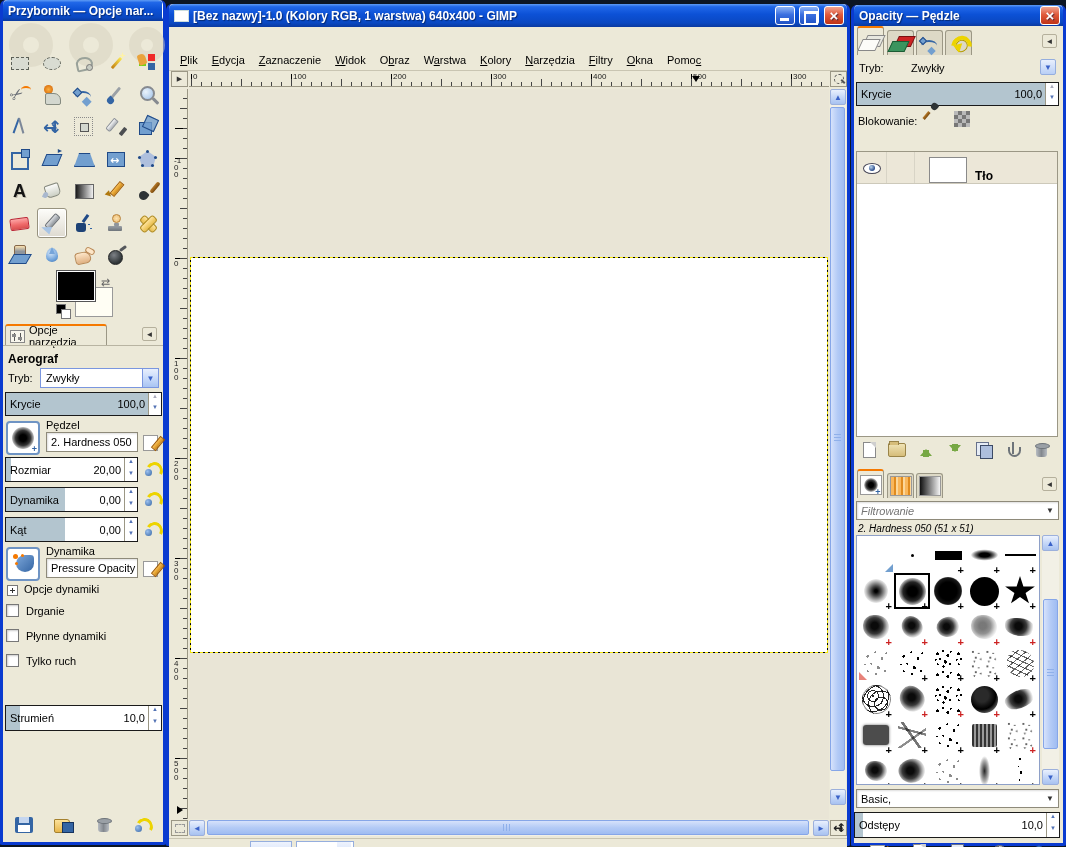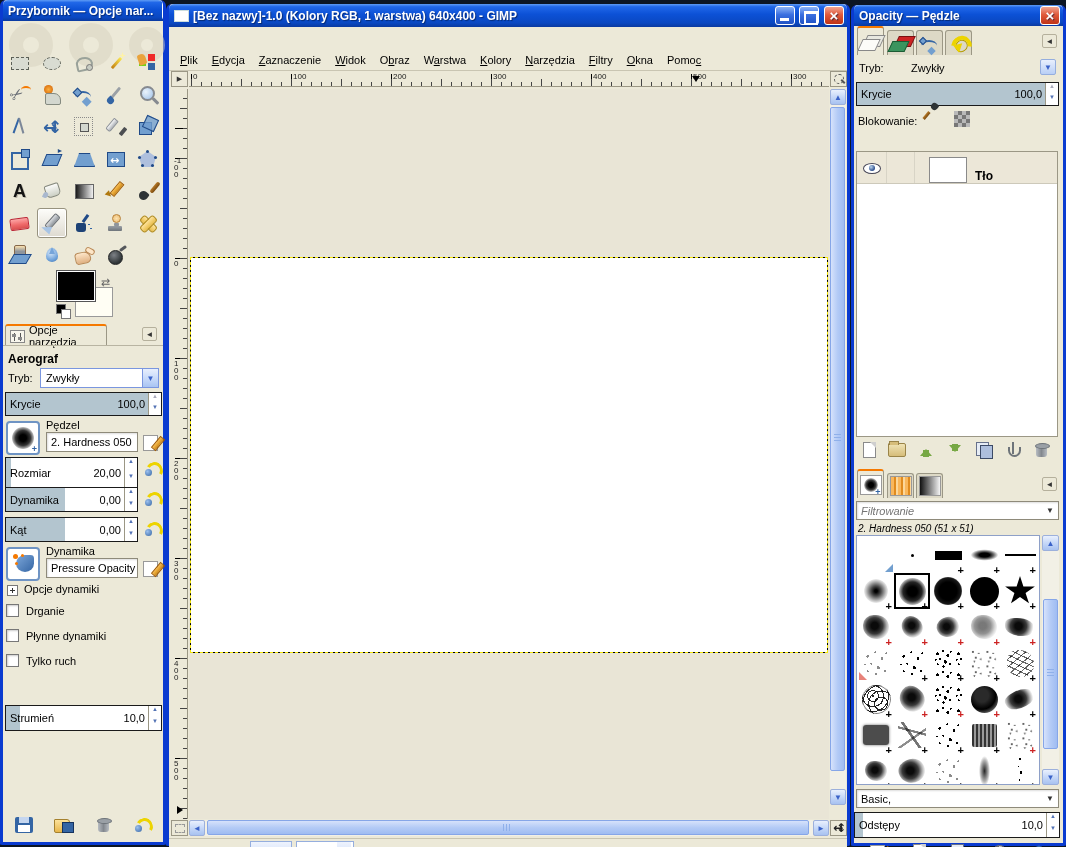--- a/index.html
+++ b/index.html
@@ -491,21 +491,21 @@
     <div class="brush-box" style="left:3px; top:400px;">
       <span class="brush-blob"></span>
         <span class="pl">+</span>
     </div>
     <span class="abs lbl" style="left:43px; top:398px;">Pędzel</span>
     <div class="field" style="left:43px; top:411px; width:92px; height:20px;">
       <span>2. Hardness 050</span>
     </div>
     <span class="i-edit" style="left:139px; top:412px;"></span>
 
-    <div class="gslider" style="left:2px; top:436px; width:133px; height:31px;">
+    <div class="gslider" style="left:2px; top:436px; width:133px; height:25px;">
       <span class="gs-fill" style="width:4%;"></span>
       <span class="gs-label">Rozmiar</span>
       <span class="gs-value">20,00</span>
       <span class="spin">
           <b>▲</b>
           <b>▼</b>
         </span>
     </div>
     <span class="i-reset" style="left:140px; top:440px;"></span>
 

